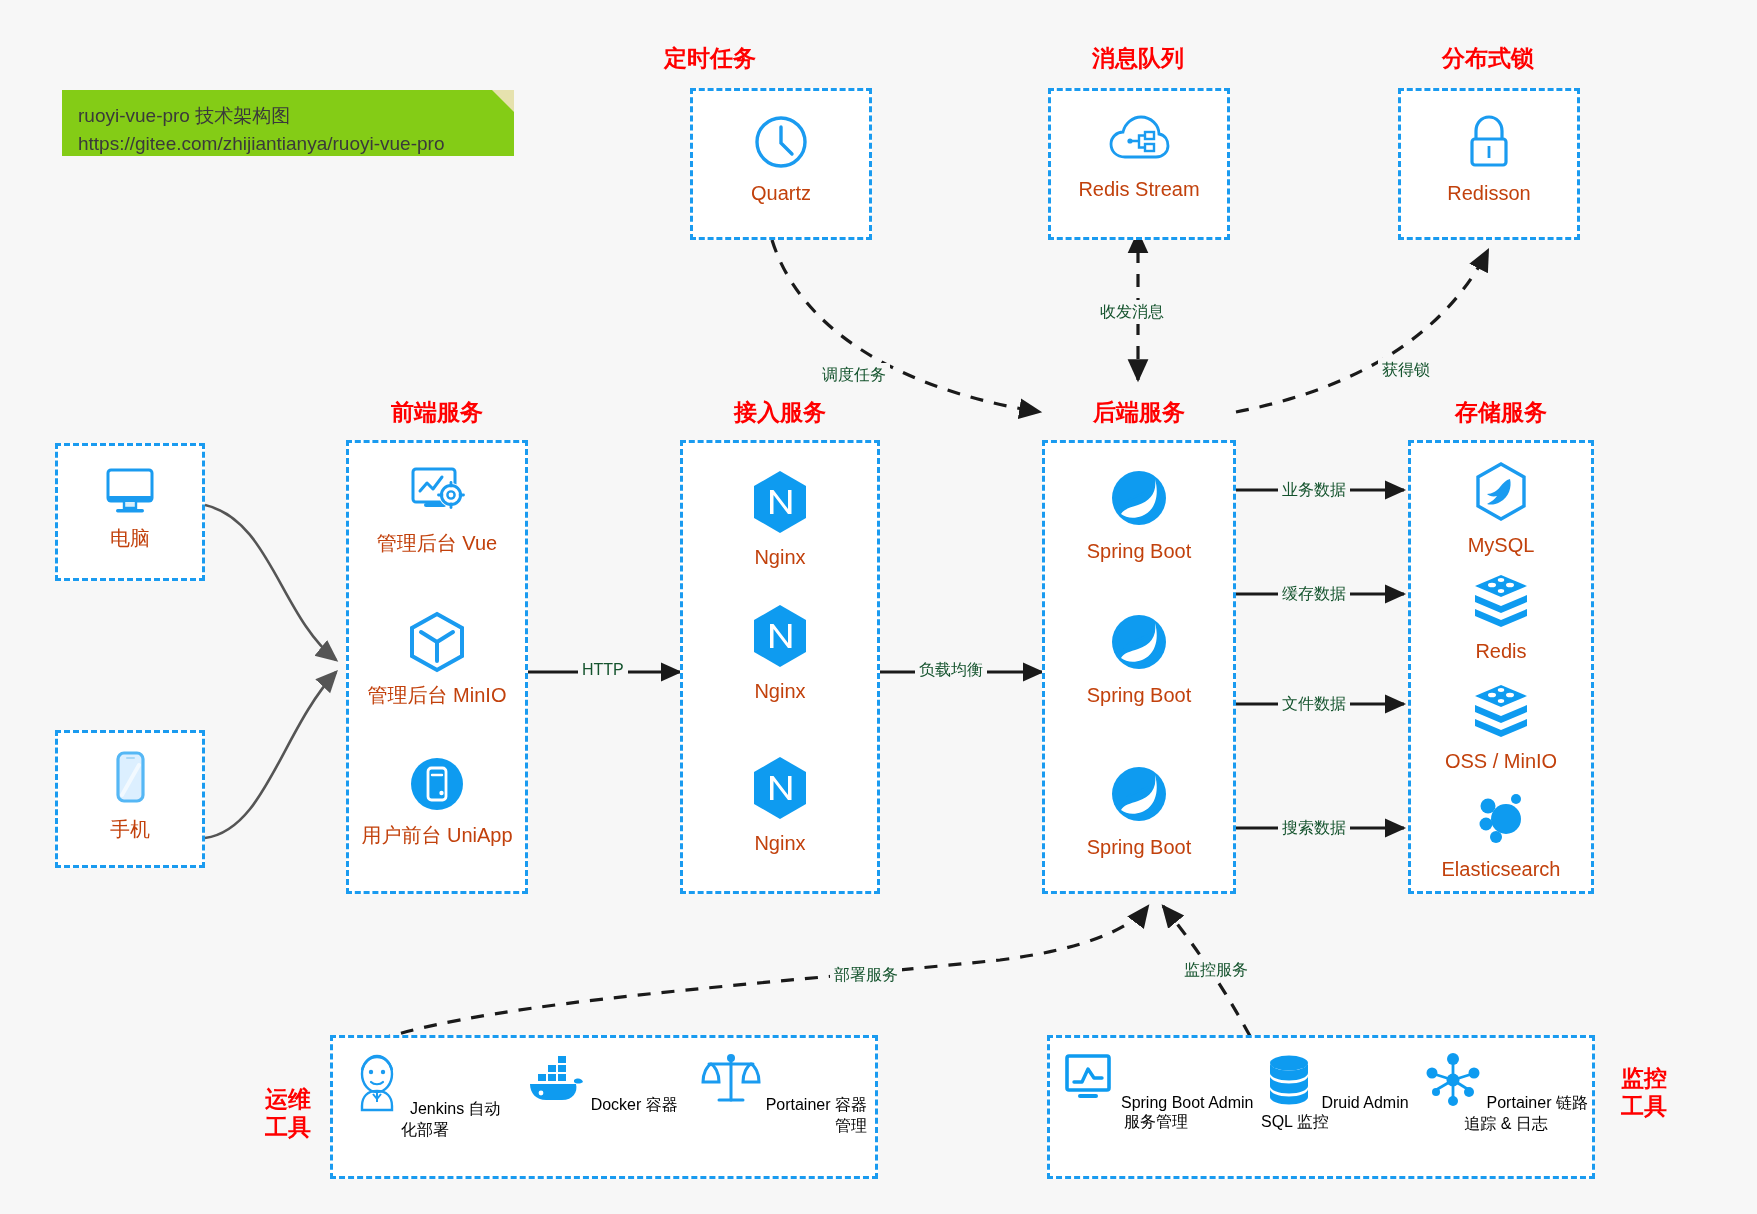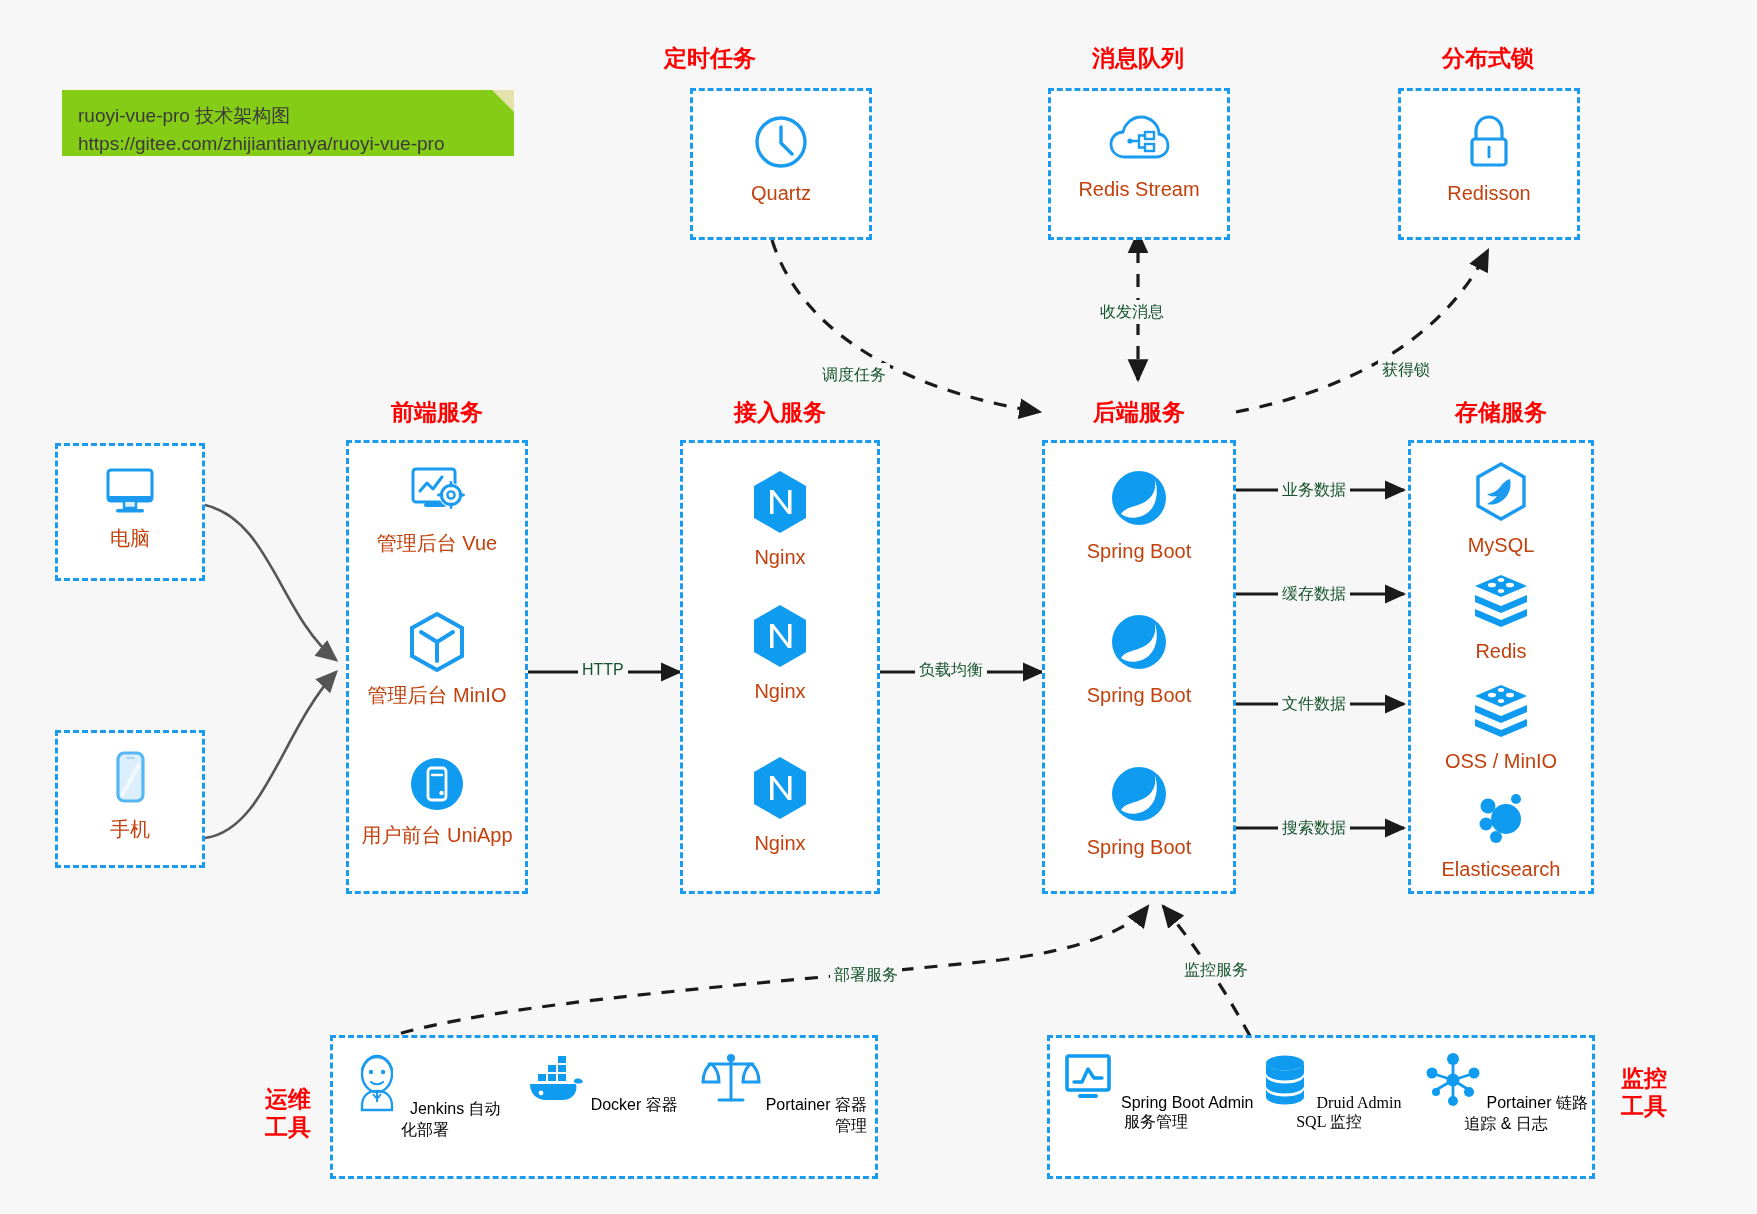--- a/index.html
+++ b/index.html
@@ -428,21 +428,21 @@
       <span class="icon">
         <svg width="58" height="56" viewBox="0 0 58 56">
           <rect x="8" y="4" width="42" height="34" rx="2" fill="none" stroke="#0e9bf0" stroke-width="3.6"></rect>
           <path d="M15,30 L23,30 L29,17 L35,26 L43,26" fill="none" stroke="#0e9bf0" stroke-width="3.4" stroke-linecap="round" stroke-linejoin="round"></path>
           <rect x="19" y="42" width="20" height="4" rx="2" fill="#0e9bf0"></rect>
         </svg>
       </span>
       <span class="lbl2">Spring Boot Admin</span>
       <span class="lbl2">服务管理</span>
     </div>
-    <div style="position:absolute;left:199px;top:14px;width:160px;text-align:center;font-family:Liberation Serif, serif;">
+    <div style="position:absolute;left:211px;top:14px;width:160px;">
       <span class="icon">
         <svg width="56" height="56" viewBox="0 0 56 56">
           <g fill="#0e9bf0">
             <ellipse cx="28" cy="11" rx="19" ry="7.5"></ellipse>
             <path d="M9,11 L9,21 C9,25 17.5,28.5 28,28.5 C38.5,28.5 47,25 47,21 L47,11
                      C47,15 38.5,18.5 28,18.5 C17.5,18.5 9,15 9,11 Z"></path>
             <path d="M9,24 L9,34 C9,38 17.5,41.5 28,41.5 C38.5,41.5 47,38 47,34 L47,24
                      C47,28 38.5,31.5 28,31.5 C17.5,31.5 9,28 9,24 Z"></path>
             <path d="M9,37 L9,45 C9,49 17.5,52.5 28,52.5 C38.5,52.5 47,49 47,45 L47,37
                      C47,41 38.5,44.5 28,44.5 C17.5,44.5 9,41 9,37 Z"></path>

